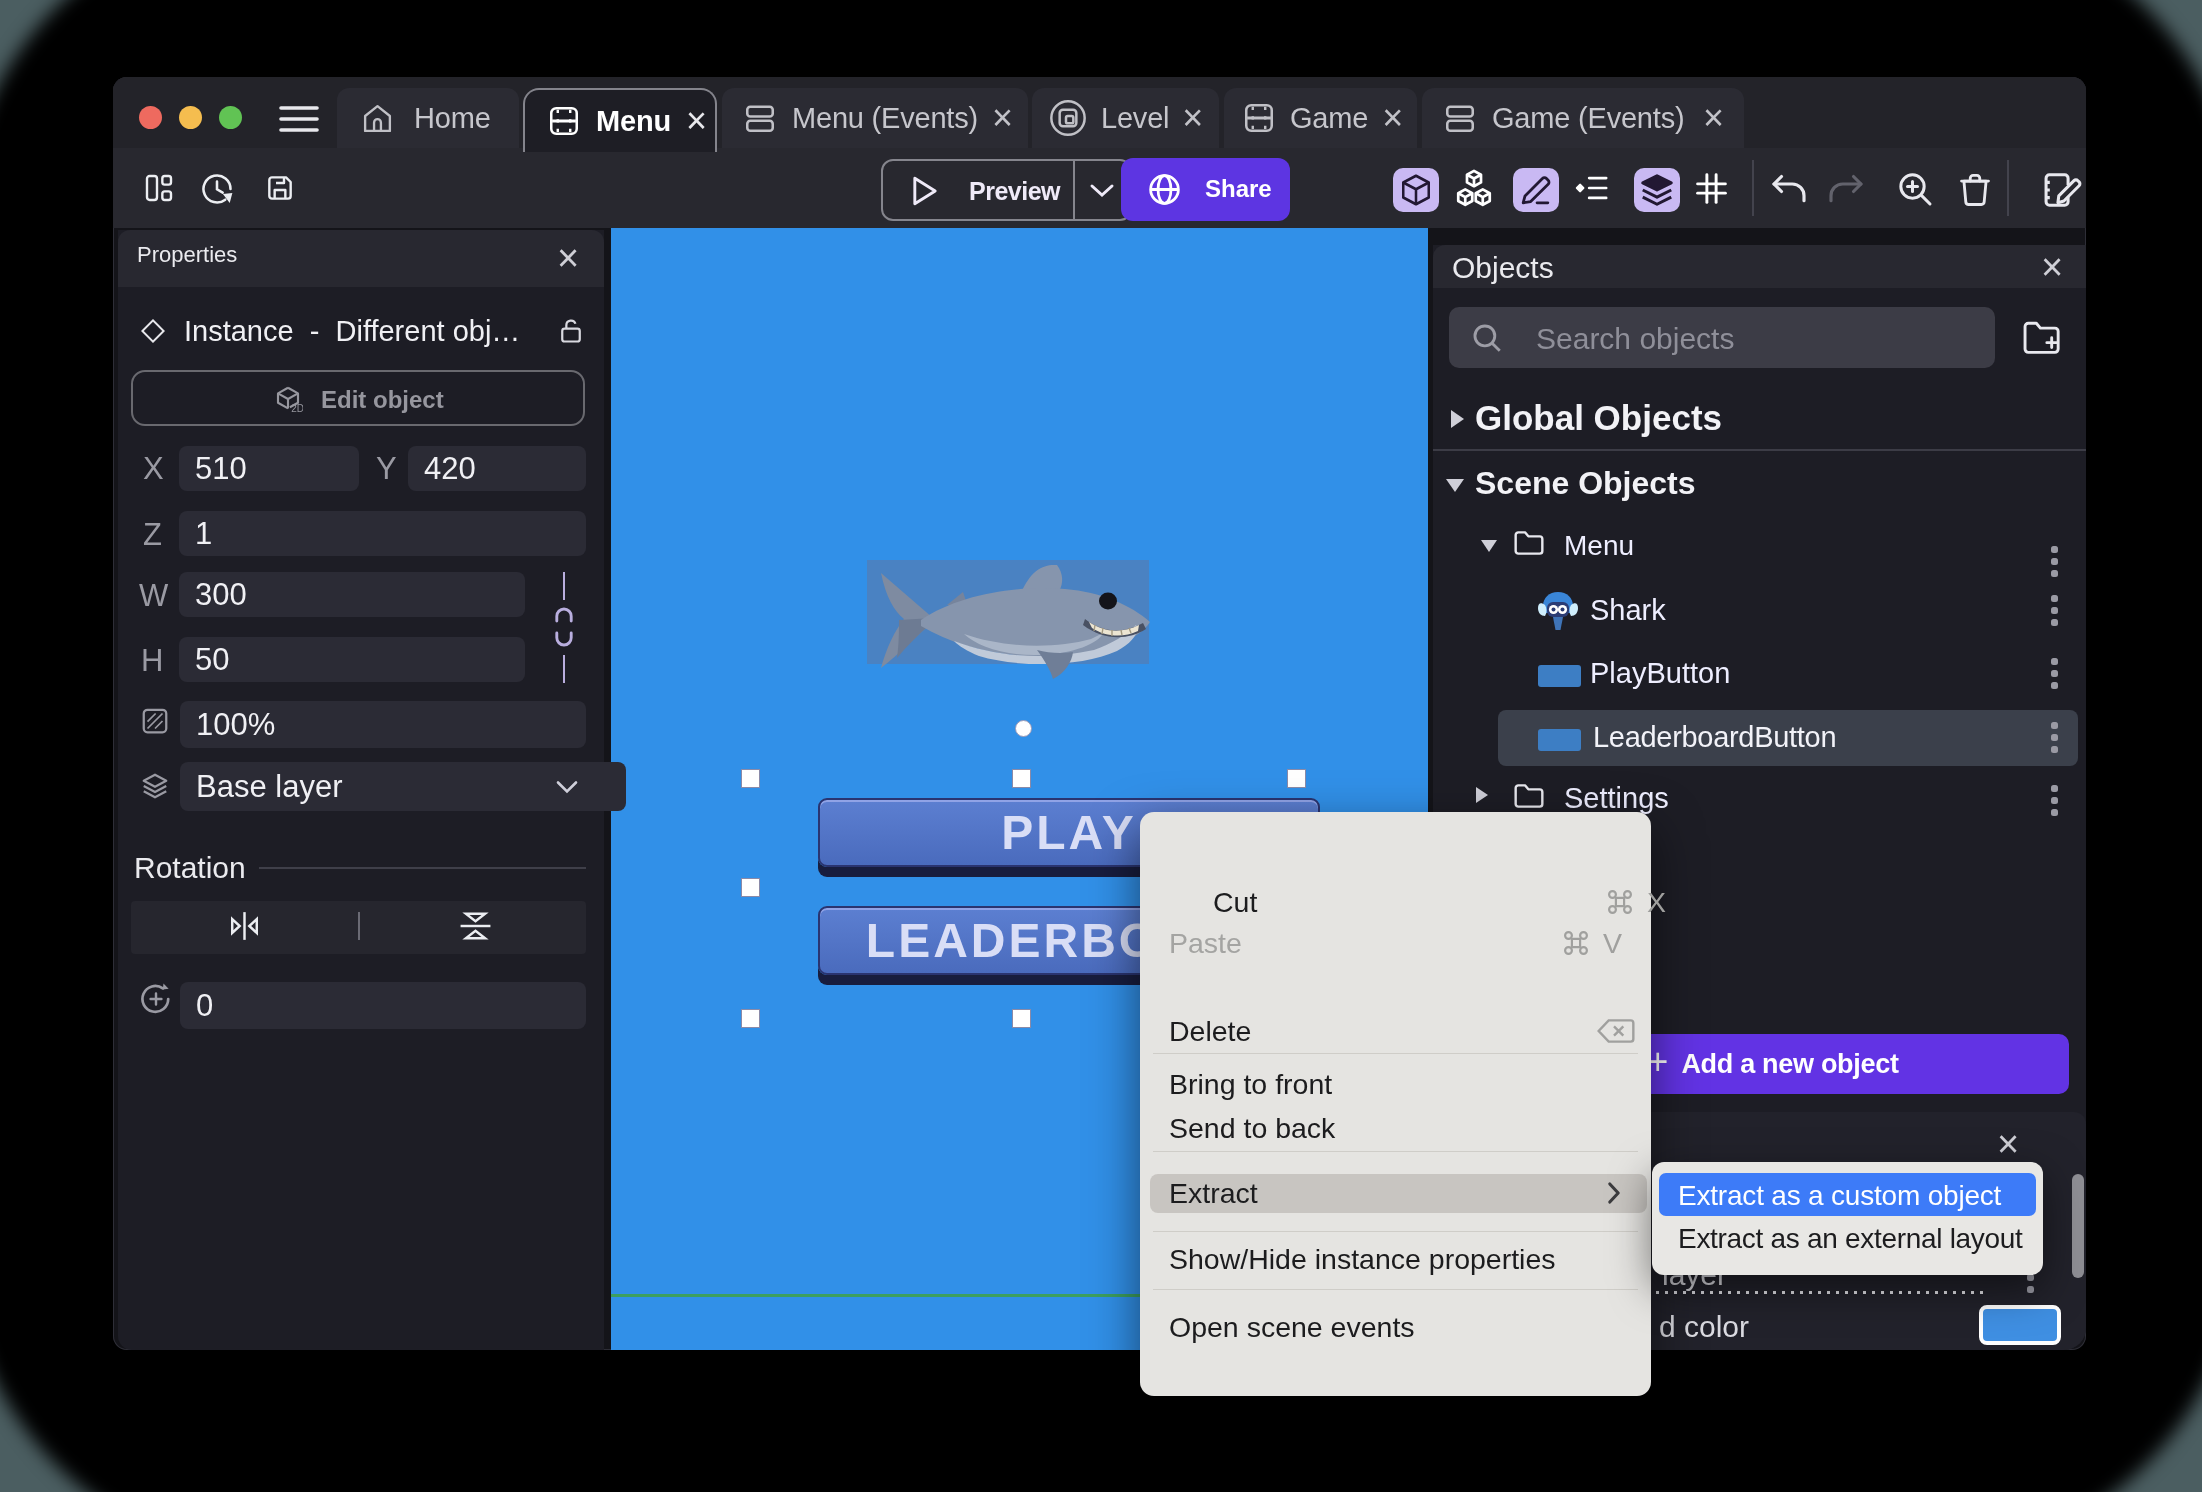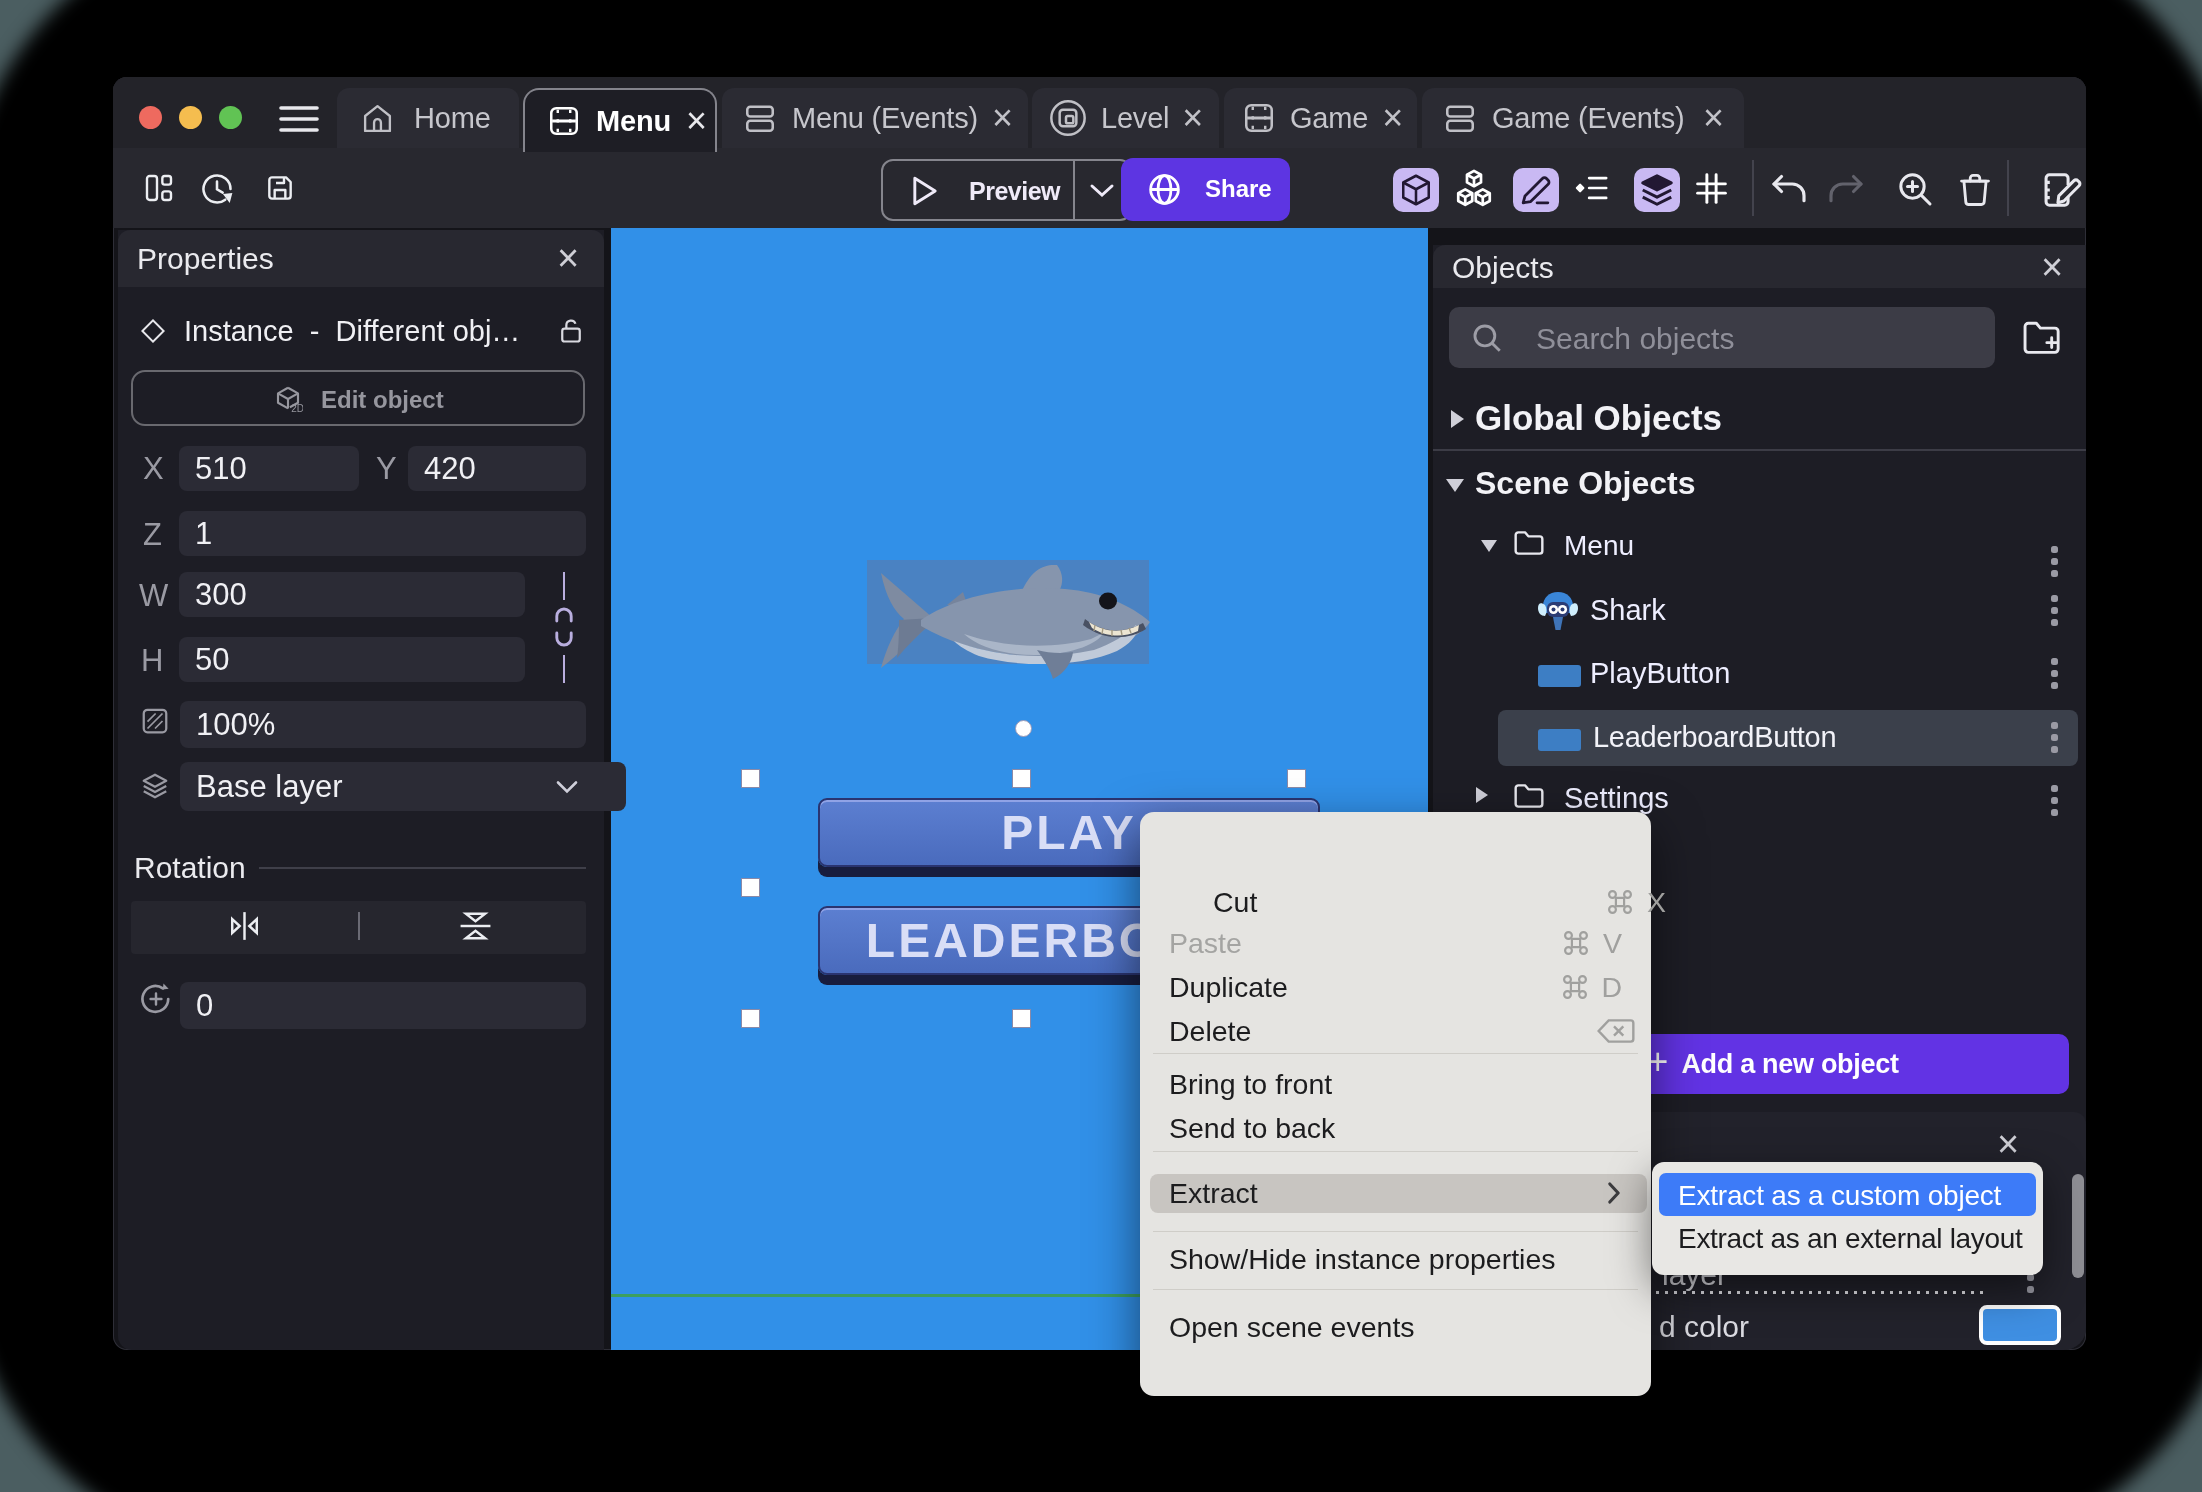--- a/index.html
+++ b/index.html
@@ -249,21 +249,21 @@
     <div class="handle" style="left:401px; top:781px;"></div>
 
     <div class="gbtn" style="left:159px; top:570px;">PLAY</div>
     <div class="gbtn" style="left:159px; top:678px;">LEADERBOARD</div>
 
     <div class="abs" style="left:0; top:1066px; width:817px; height:3px; background:#3d9f5f;"></div>
   </div>
 
   <div class="panelbody" style="left:5px; top:153px; width:486px; height:1120px; border-radius:0 0 0 14px;"></div>
   <div class="panelhead" style="left:5px; top:153px; width:486px; height:57px;"></div>
-  <span class="abs" style="left:24px; top:165px; font-size:30px; color:#eaeaee;">Properties</span>
+  <span class="abs" style="left:24px; top:165px; font-size:22px; color:#eaeaee;">Properties</span>
   <span class="abs closex2" style="left:444px; top:160px;">×</span>
 
   <svg class="abs" style="left:28px; top:242px;" width="24" height="24" viewBox="0 0 24 24" fill="none" stroke="#e8e8ec" stroke-width="2">
     <rect x="4.5" y="4.5" width="15" height="15" transform="rotate(45 12 12)"></rect>
   </svg>
   <span class="abs" style="left:71px; top:238px; font-size:29px; color:#f0f0f4;">Instance&nbsp;&nbsp;-&nbsp;&nbsp;Different obj…</span>
   <svg class="abs" style="left:446px; top:240px;" width="24" height="28" viewBox="0 0 20 24" fill="none" stroke="#d9d9e0" stroke-width="1.9">
     <rect x="2.5" y="10" width="15" height="11" rx="2"></rect>
     <path d="M6 10V7a4 4 0 0 1 7.8-1.2"></path>
   </svg>
@@ -439,27 +439,20 @@
           <circle cx="20.5" cy="20.5" r="3.4"></circle>
           <path d="M8.9 8.9h8.2v8.2H8.9z"></path>
         </svg>&nbsp;X</span></div>
     <div class="mi" style="top:109px; color:#a4a4a2;">Paste<span class="sc"><svg width="26" height="26" viewBox="0 0 26 26" fill="none" stroke="#a0a09e" stroke-width="2.2">
           <circle cx="5.5" cy="5.5" r="3.4"></circle>
           <circle cx="20.5" cy="5.5" r="3.4"></circle>
           <circle cx="5.5" cy="20.5" r="3.4"></circle>
           <circle cx="20.5" cy="20.5" r="3.4"></circle>
           <path d="M8.9 8.9h8.2v8.2H8.9z"></path>
         </svg>&nbsp;V</span></div>
-    <div class="mi" style="top:153px;">Duplicate<span class="sc"><svg width="26" height="26" viewBox="0 0 26 26" fill="none" stroke="#a0a09e" stroke-width="2.2">
-          <circle cx="5.5" cy="5.5" r="3.4"></circle>
-          <circle cx="20.5" cy="5.5" r="3.4"></circle>
-          <circle cx="5.5" cy="20.5" r="3.4"></circle>
-          <circle cx="20.5" cy="20.5" r="3.4"></circle>
-          <path d="M8.9 8.9h8.2v8.2H8.9z"></path>
-        </svg>&nbsp;D</span></div>
     <div class="mi" style="top:197px;">Delete<span class="sc" style="right:-14px;">
         <svg width="40" height="28" viewBox="0 0 30 21" fill="none" stroke="#a0a09e" stroke-width="1.8">
           <path d="M9.5 2.5H26a2 2 0 0 1 2 2v12a2 2 0 0 1-2 2H9.5L2 10.5z"></path>
           <path d="M13.5 7 20.5 14M20.5 7 13.5 14"></path>
         </svg>
       </span></div>
     <div class="msep" style="top:241px;"></div>
     <div class="mi" style="top:250px;">Bring to front</div>
     <div class="mi" style="top:294px;">Send to back</div>
     <div class="msep" style="top:339px;"></div>

